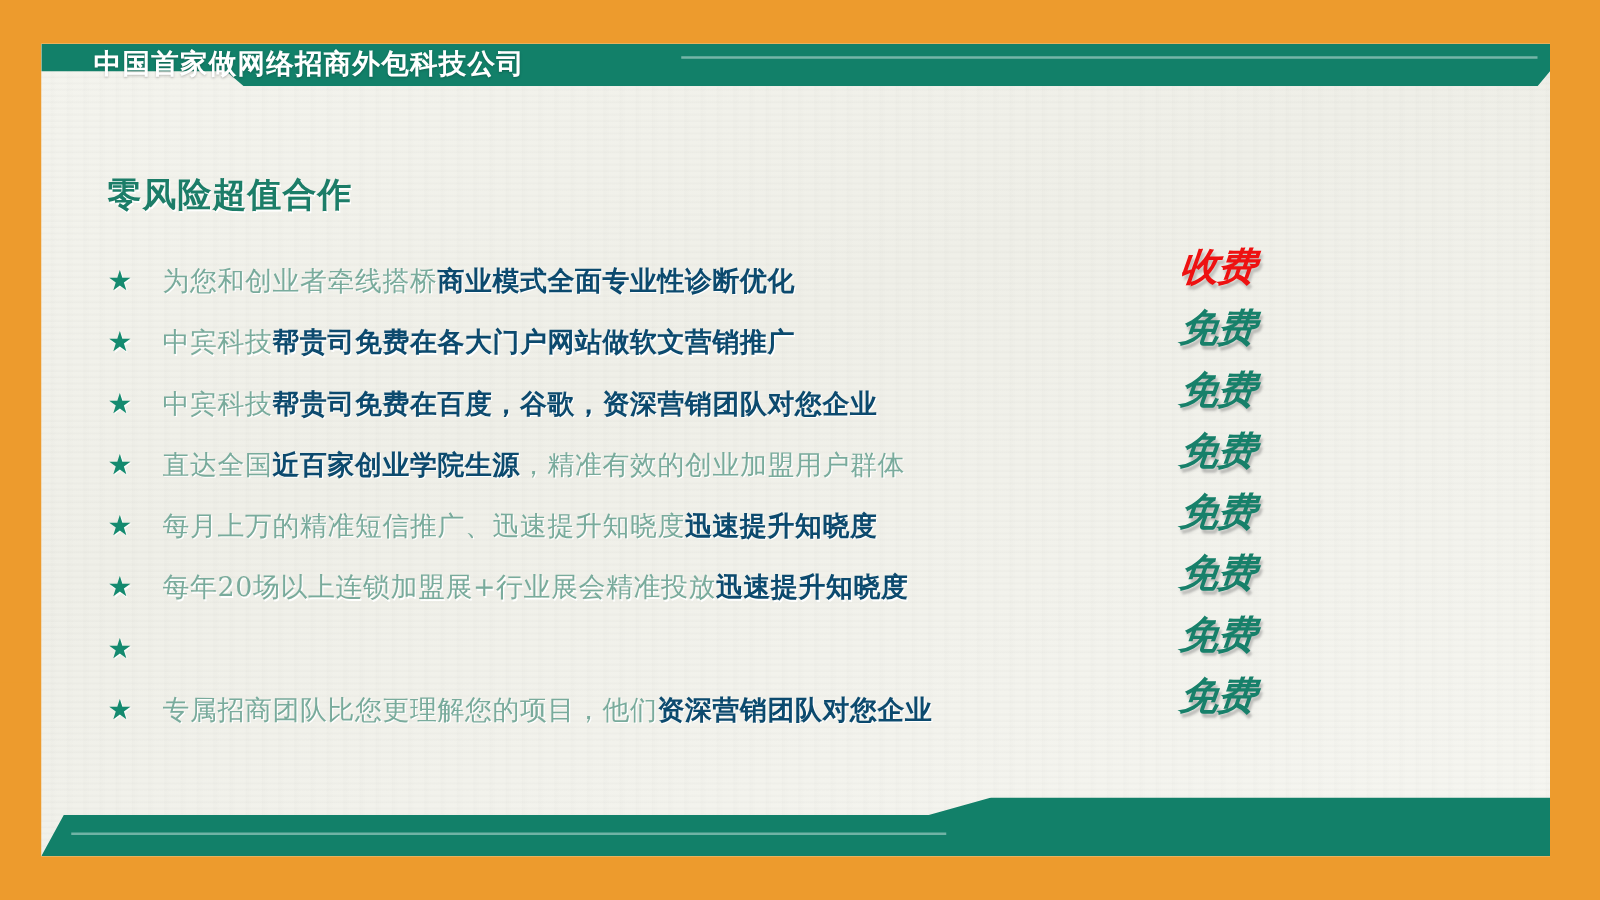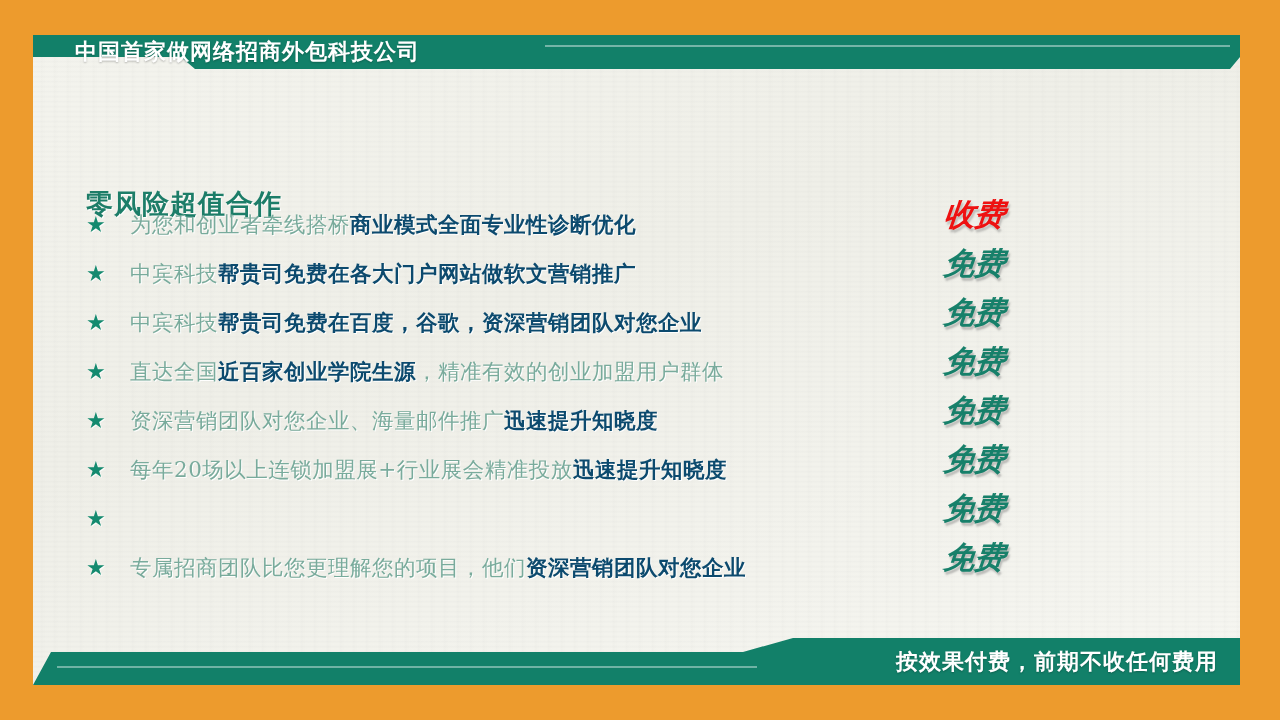--- a/index.html
+++ b/index.html
@@ -38,21 +38,20 @@
     white-space:nowrap;
   }
 
   
   .section-title{
     position:absolute;left:86px;top:138px;
     font-size:27px;font-weight:bold;color:#1c7d68;
     font-family:"DejaVu Sans","Liberation Sans",sans-serif;
     letter-spacing:1px;
     text-shadow:1px 1px 0 rgba(255,255,255,.9);
-    margin-top:48px;
   }
 
   
   .list{position:absolute;left:86px;top:200px;width:1000px;}
   .row{position:relative;height:49px;display:flex;align-items:center;}
   .star{
     width:44px;flex:0 0 44px;color:#148a6f;font-size:22px;line-height:1;
     text-align:left;
     text-shadow:1px 1px 0 rgba(255,255,255,.8);
   }
@@ -123,21 +122,21 @@
       <div class="row">
         <span class="star">★</span>
         <span class="row-text"><span>中宾科技</span><b>帮贵司免费在百度，谷歌，资深营销团队对您企业</b></span>
       </div>
       <div class="row">
         <span class="star">★</span>
         <span class="row-text"><span>直达全国</span><b>近百家创业学院生源</b><span>，精准有效的创业加盟用户群体</span></span>
       </div>
       <div class="row">
         <span class="star">★</span>
-        <span class="row-text"><span>资深营销团队对您企业、海量邮件推广</span><b>迅速提升知晓度</b></span>
+        <span class="row-text"><span>每月上万的精准短信推广、迅速提升知晓度</span><b>迅速提升知晓度</b></span>
       </div>
       <div class="row">
         <span class="star">★</span>
         <span class="row-text"><span>每年20场以上连锁加盟展+行业展会精准投放</span><b>迅速提升知晓度</b></span>
       </div>
       <div class="row">
         <span class="star">★</span>
       </div>
       <div class="row">
         <span class="star">★</span>
@@ -152,16 +151,15 @@
       <div class="price green">免费</div>
       <div class="price green">免费</div>
       <div class="price green">免费</div>
       <div class="price green">免费</div>
       <div class="price green">免费</div>
     </div>
 
   <div class="footer-wrap">
     <div class="footer-band"></div>
     <div class="footer-hairline"></div>
-    <div class="footer-text">按效果付费，前期不收任何费用</div>
   </div>
 
 </div>
 
 </body></html>

